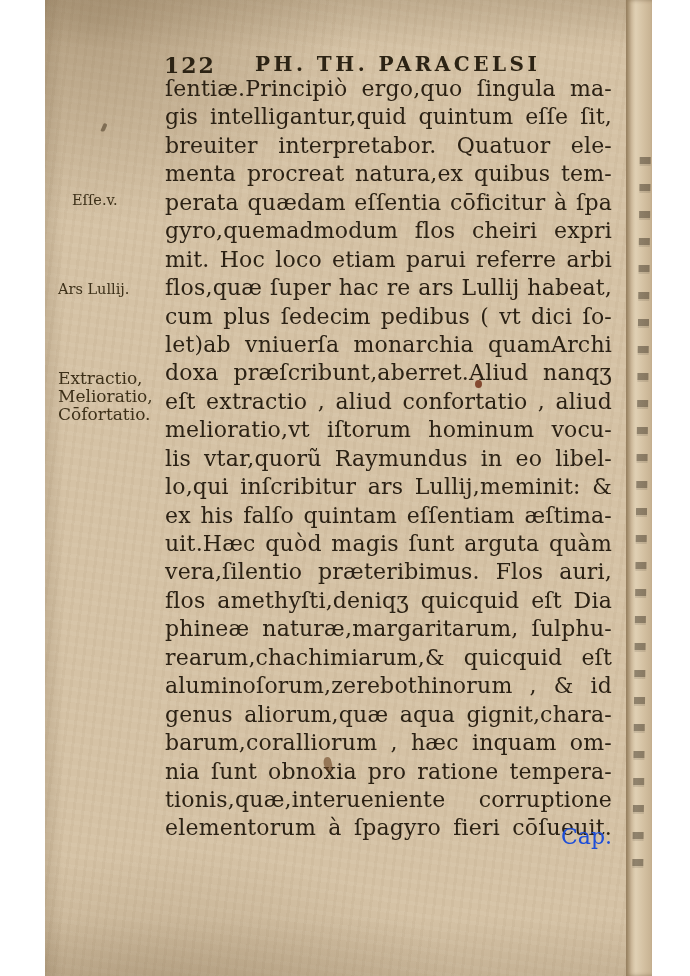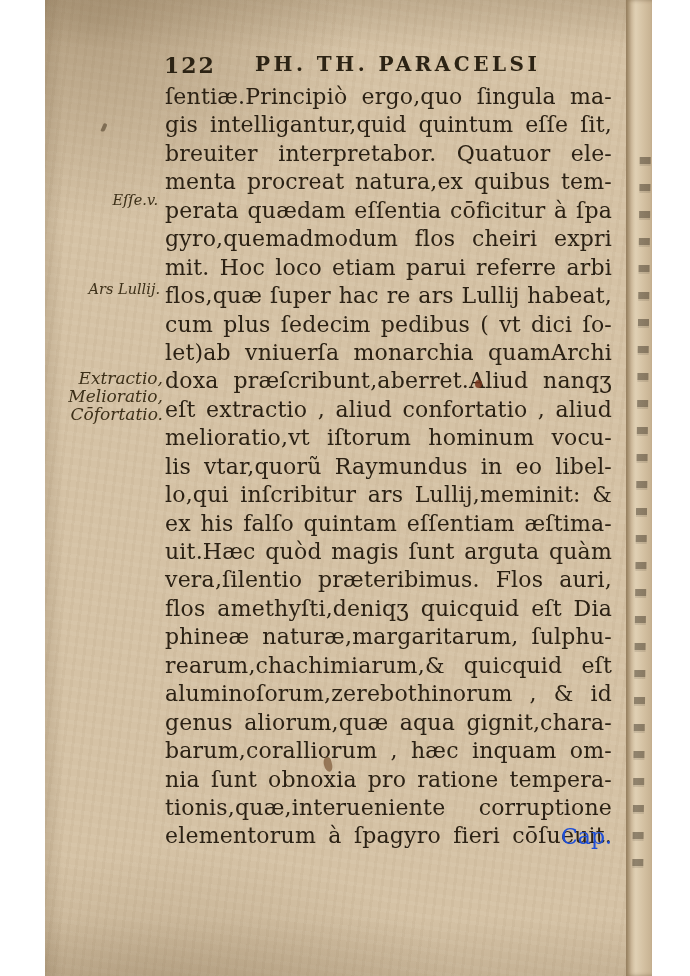--- a/index.html
+++ b/index.html
@@ -36,32 +36,32 @@
   }
   .header-num {
     position:absolute; left:164px; top:52px; font-size:22px; font-weight:bold;
     color:#2c2314; letter-spacing:2px;
   }
   .header-title {
     position:absolute; left:255px; top:52px; width:272px; font-size:20px;
     font-weight:bold; color:#2c2314; letter-spacing:3.5px; text-align:justify;
     text-align-last:justify; white-space:nowrap;
   }
-  .body-text { position:absolute; left:165px; top:83px; width:447px; }
+  .body-text { position:absolute; left:165px; top:75px; width:447px; }
   .body-text .line {
     height:28.45px; line-height:28.45px; font-size:22px; color:#2b2114;
     text-align:justify; text-align-last:justify; white-space:nowrap;
     letter-spacing:0.2px;
   }
   .catchword {
     position:absolute; left:165px; top:824px; width:447px; text-align:right;
     font-size:22px; color:#1d4ed8;
   }
   .margin-note {
-    position:absolute; font-style:italic; color:#3d3019; text-align:right;
+    position:absolute; color:#3d3019; 
   }
   .note-esse   { left:72px;  top:192px; width:86px;  font-size:14.5px; }
   .note-ars    { left:58px;  top:281px; width:102px; font-size:14.5px; }
   .note-extr   { left:58px;  top:369px; width:105px; font-size:17px; line-height:18px; }
   .speck1 {
     position:absolute; left:102px; top:123px; width:4px; height:9px;
     background:#5a4a33; border-radius:2px 2px 3px 1px; transform:rotate(24deg); opacity:0.65;
   }
   .speck2 {
     position:absolute; left:475px; top:380px; width:7px; height:8px;

